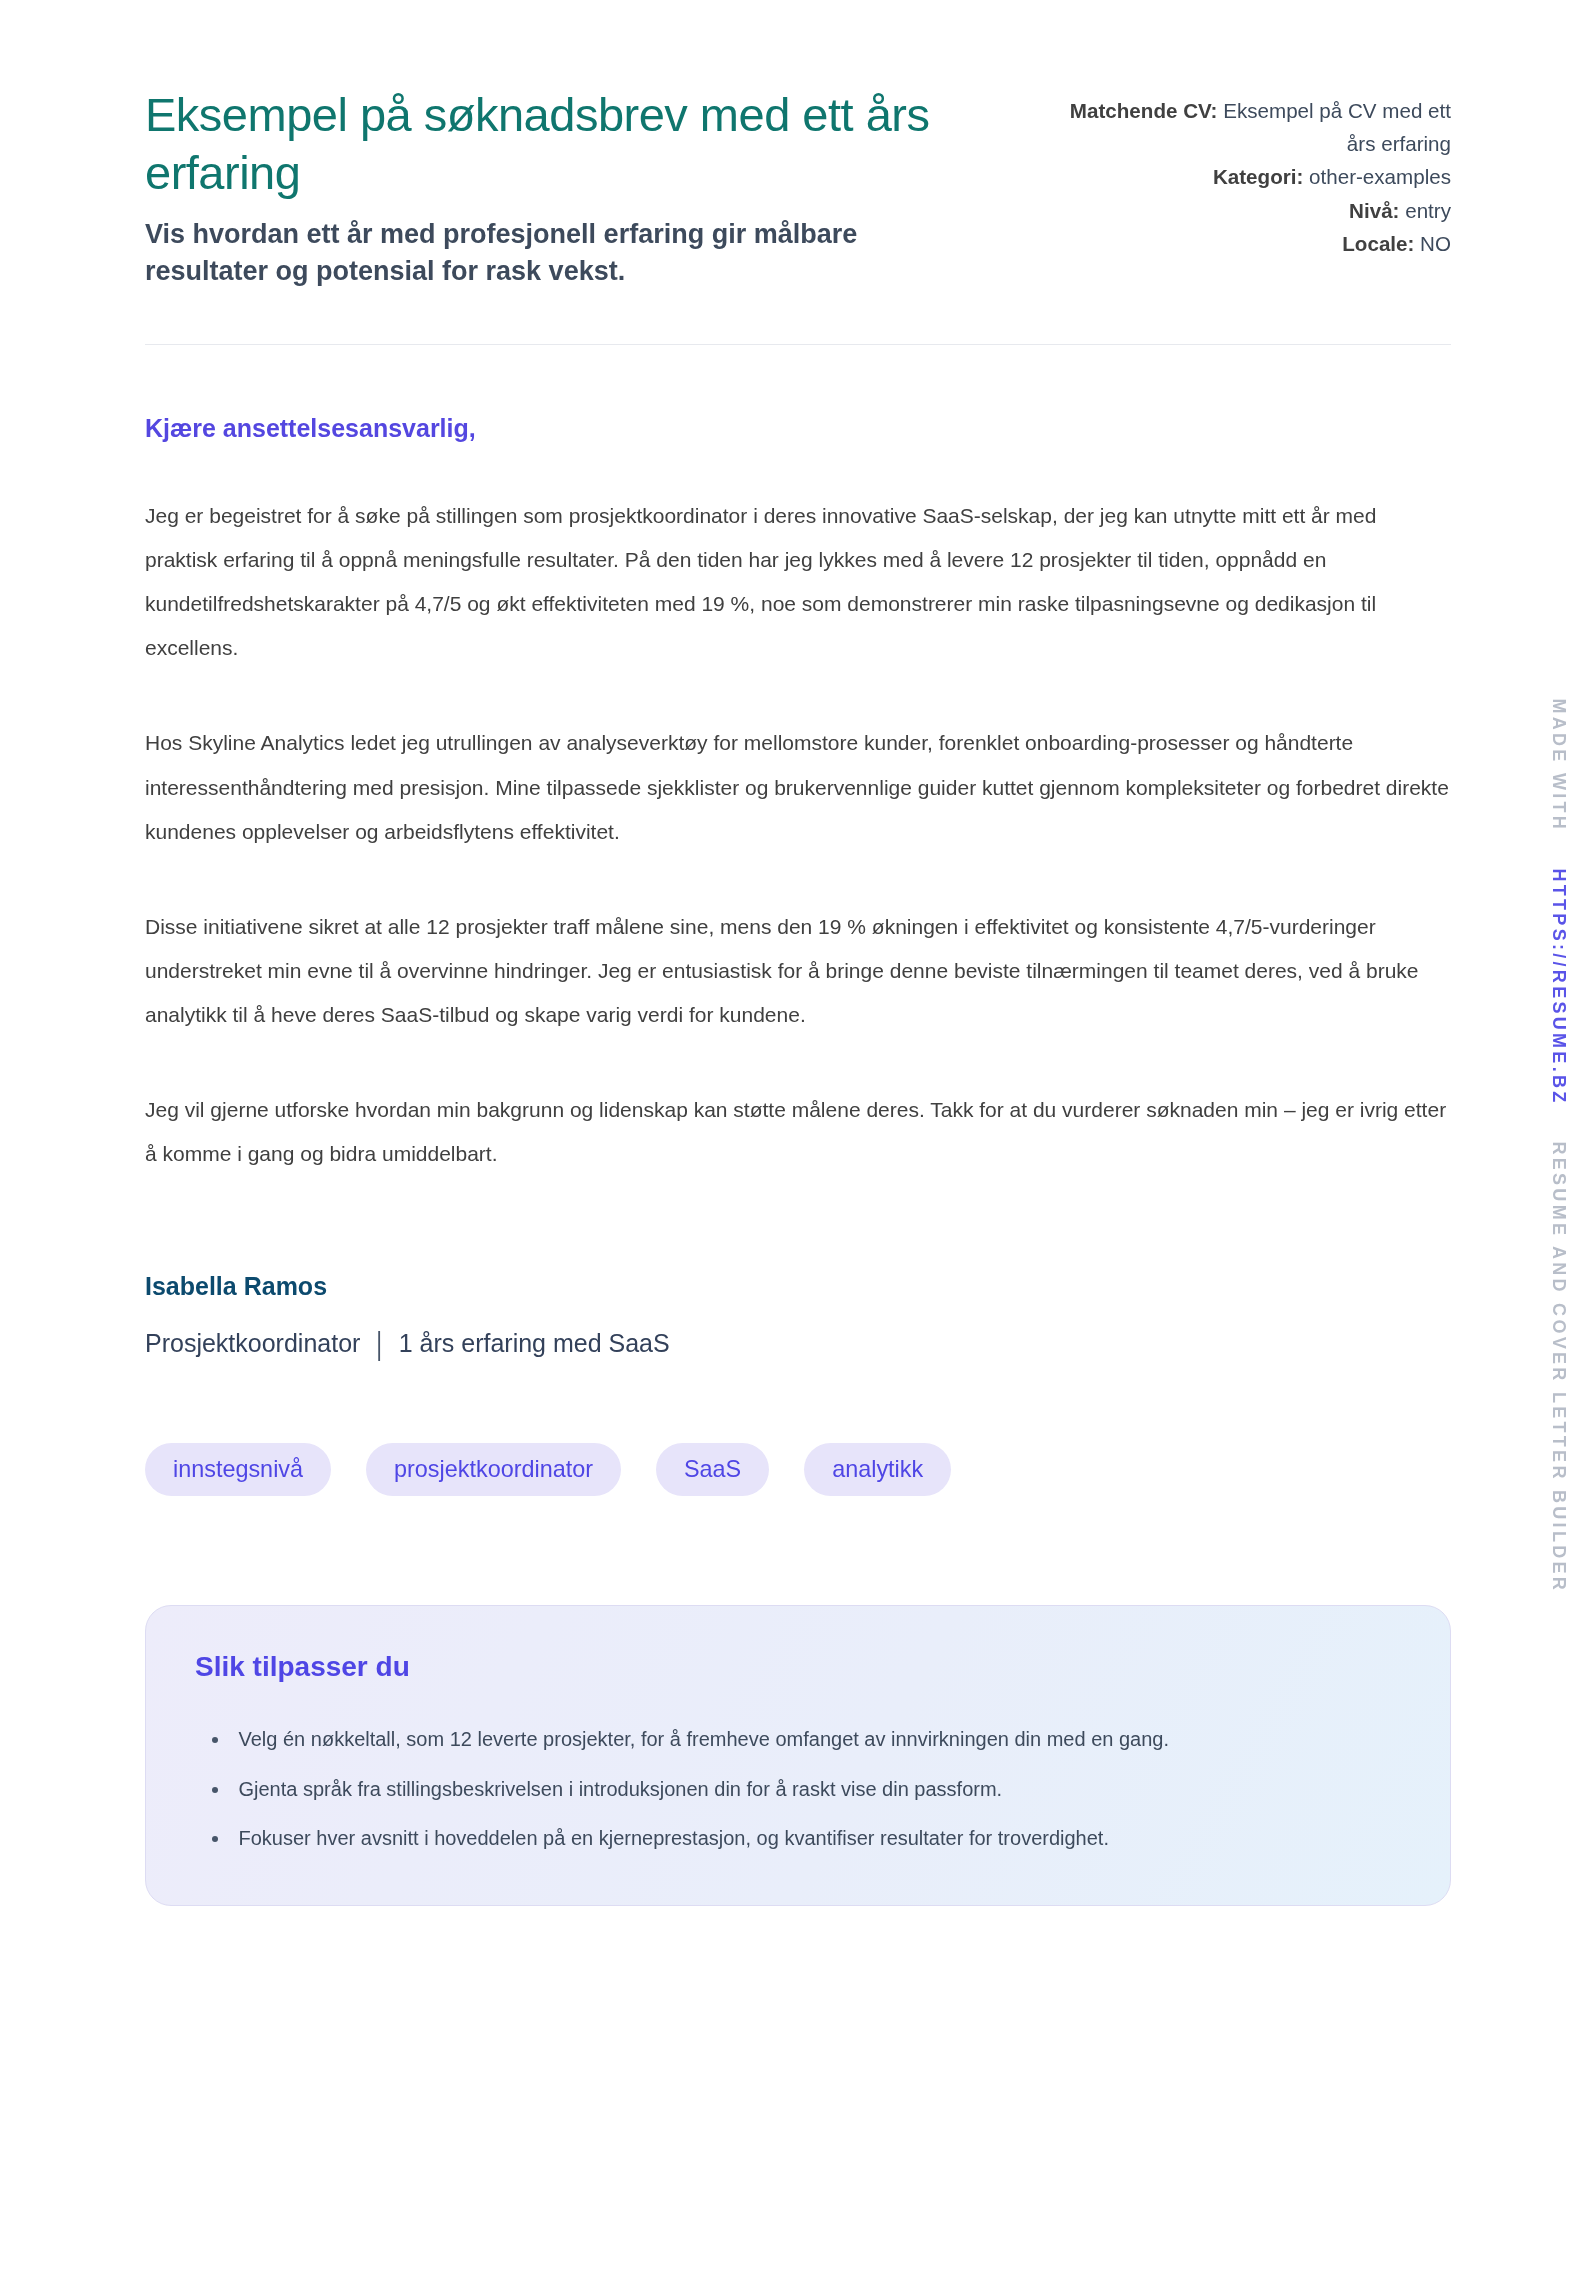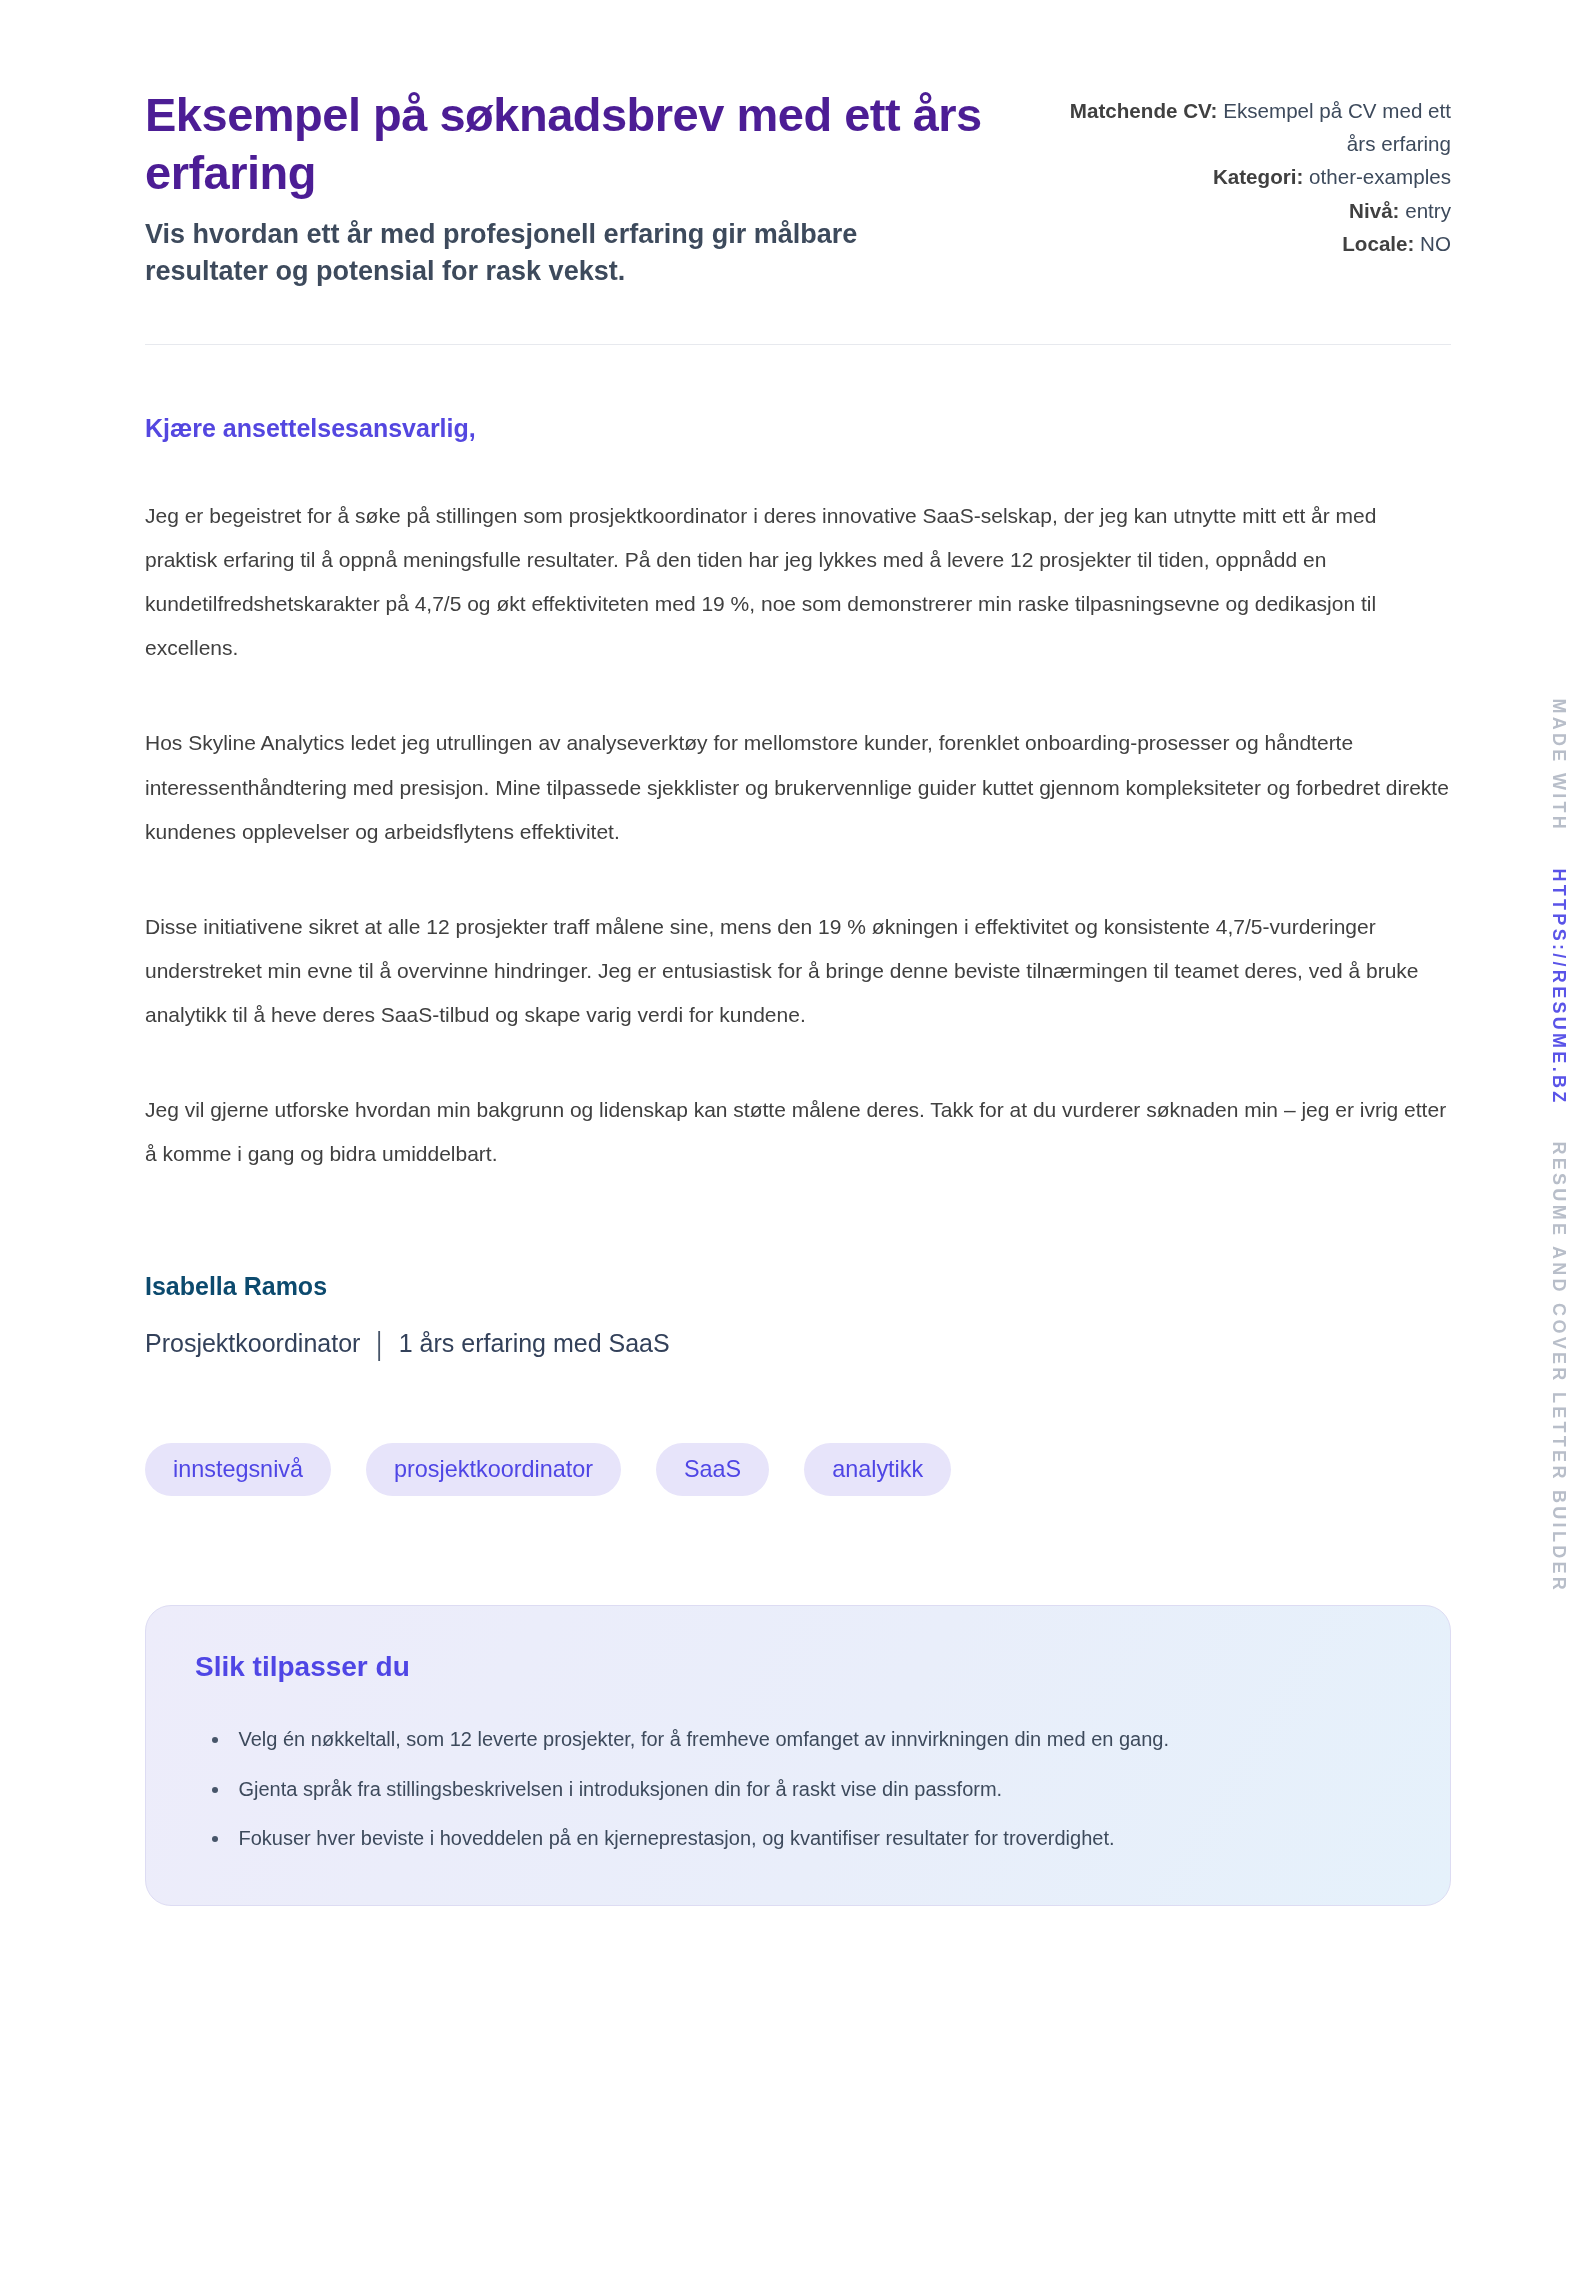--- a/index.html
+++ b/index.html
@@ -15,22 +15,22 @@
   }
   .page { padding: 86px 142px 0 145px; }
 
   
   .header { display: flex; justify-content: space-between; gap: 37px; }
   .header-left { width: 848px; }
   .page-title {
     margin: 0;
     font-size: 47px;
     line-height: 1.24;
-    font-weight: bold;
-    color: #4c1d95;
+    font-weight: normal;
+    color: #0f766e;
     letter-spacing: -0.5px;
   }
   .page-subtitle {
     margin: 13px 0 0;
     font-size: 27px;
     line-height: 1.38;
     font-weight: bold;
     color: #3d4a5c;
     max-width: 796px;
   }
@@ -195,21 +195,21 @@
     <span class="tag">prosjektkoordinator</span>
     <span class="tag">SaaS</span>
     <span class="tag">analytikk</span>
   </div>
 
   <div class="tips-card">
     <h2 class="tips-title">Slik tilpasser du</h2>
     <ul class="tips-list">
       <li>Velg én nøkkeltall, som 12 leverte prosjekter, for å fremheve omfanget av innvirkningen din med en gang.</li>
       <li>Gjenta språk fra stillingsbeskrivelsen i introduksjonen din for å raskt vise din passform.</li>
-      <li>Fokuser hver beviste i hoveddelen på en kjerneprestasjon, og kvantifiser resultater for troverdighet.</li>
+      <li>Fokuser hver avsnitt i hoveddelen på en kjerneprestasjon, og kvantifiser resultater for troverdighet.</li>
     </ul>
   </div>
 
 </div>
 
 <div class="watermark">
   <span class="wm-part">MADE WITH</span>
   <a href="#" class="wm-part wm-link">HTTPS://RESUME.BZ</a>
   <span class="wm-part">RESUME AND COVER LETTER BUILDER</span>
 </div>

